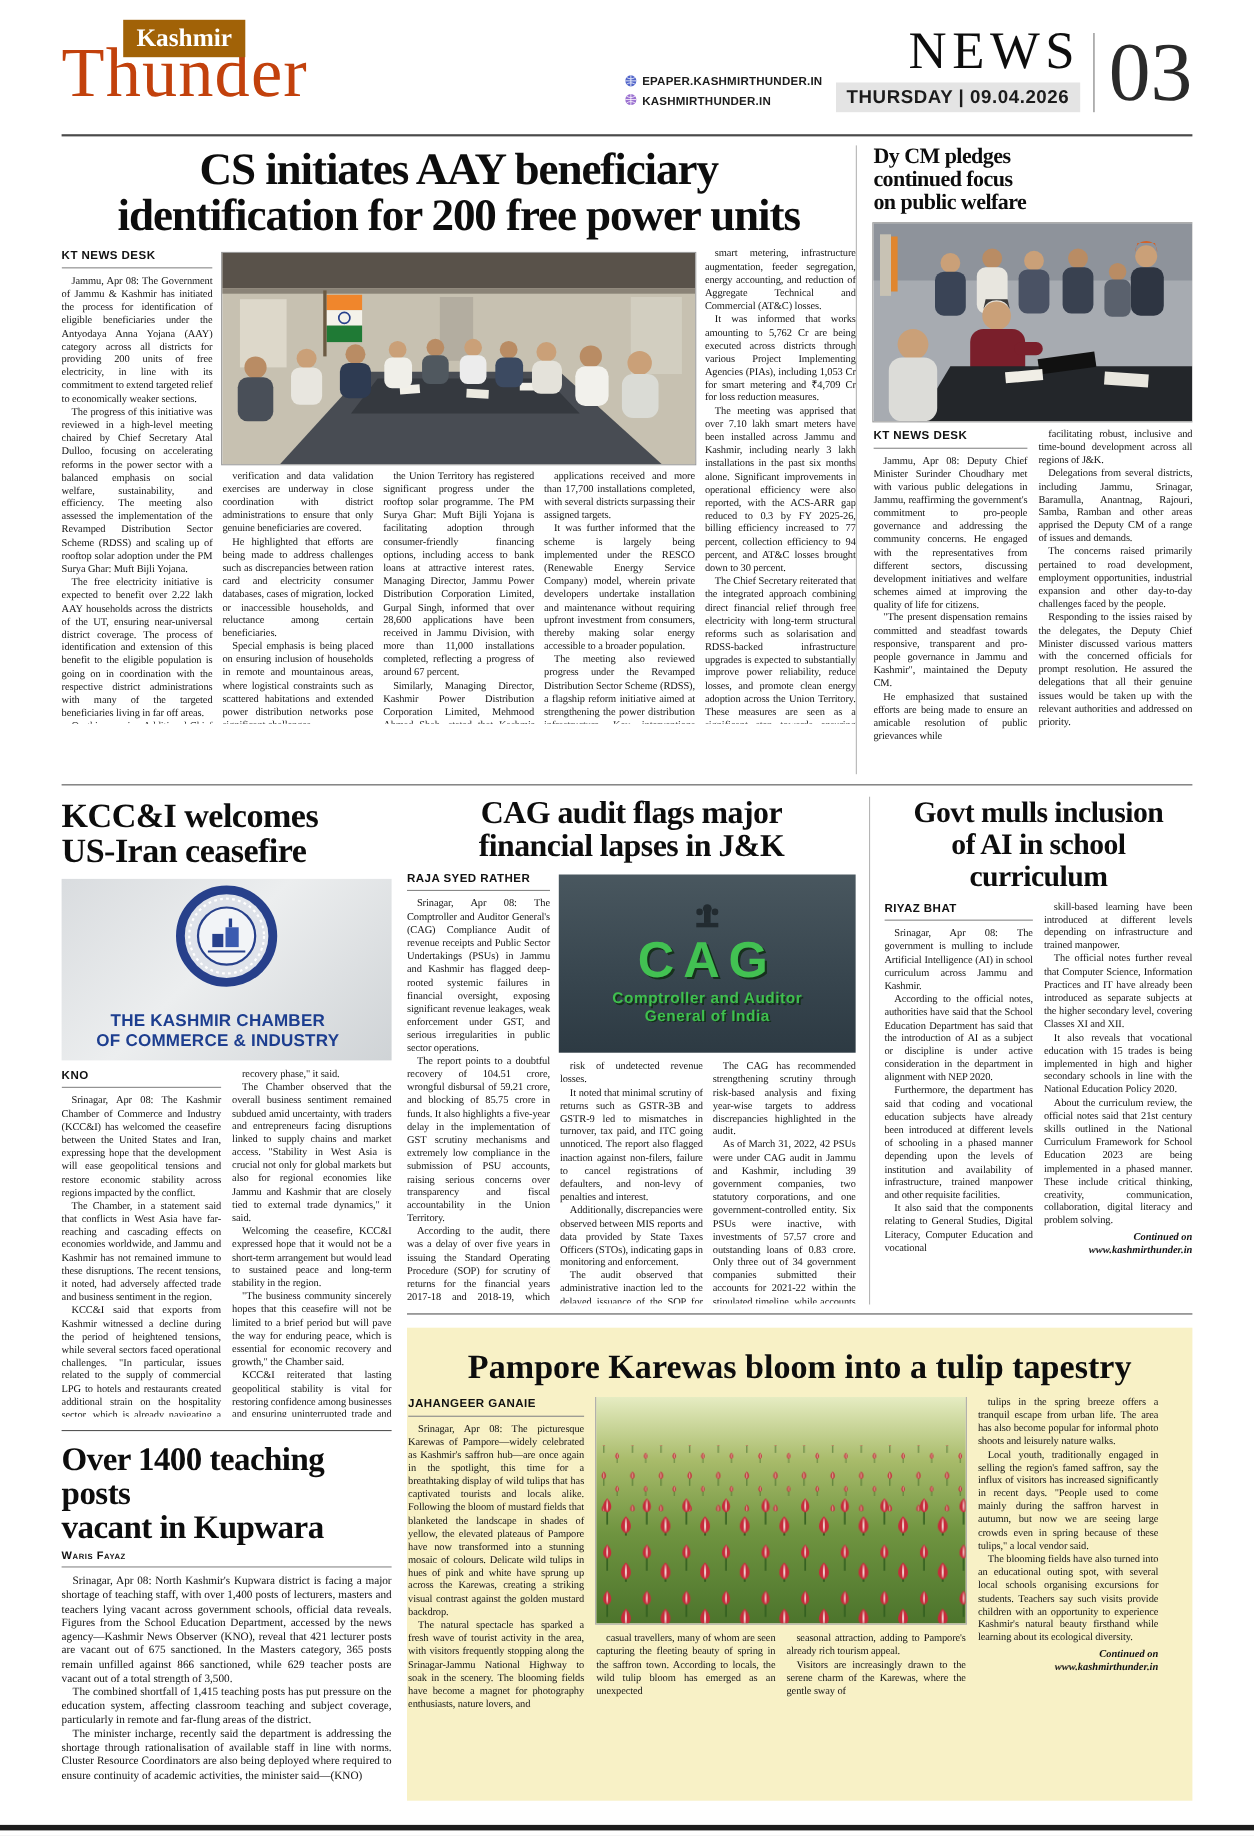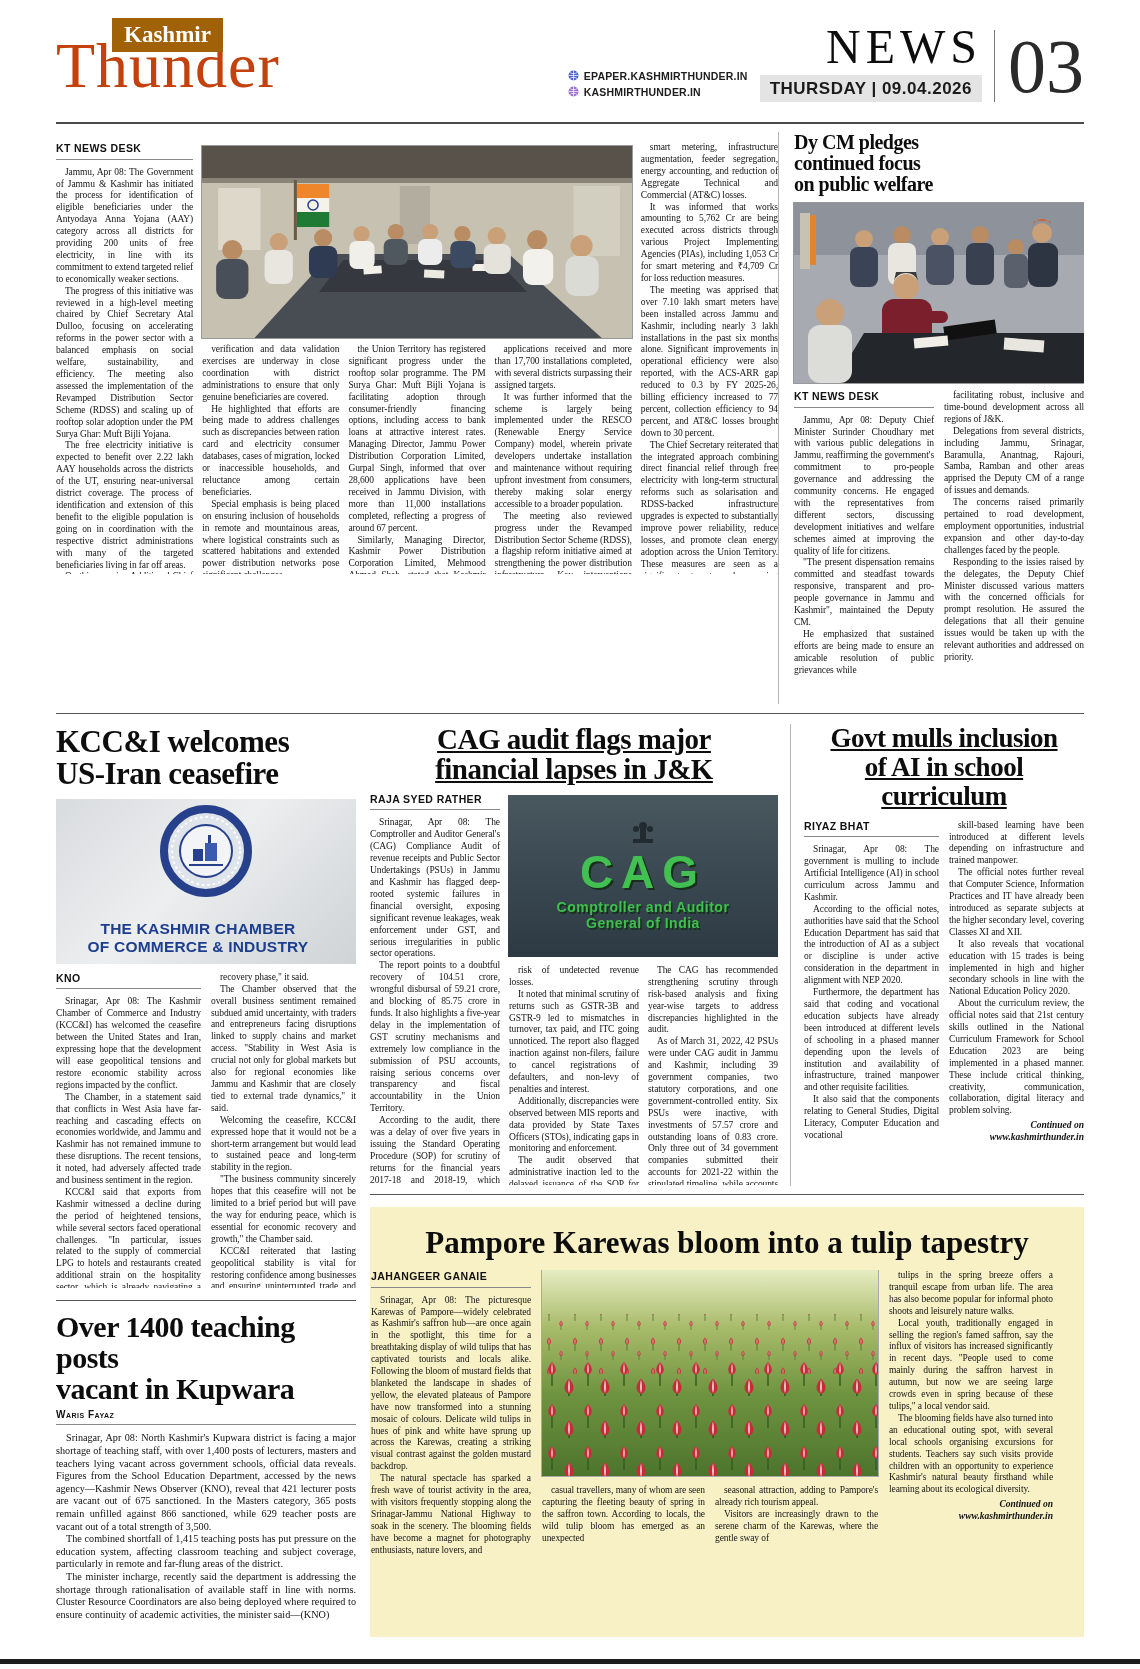--- a/index.html
+++ b/index.html
@@ -70,35 +70,35 @@
   .kcci-bylinewrap { margin-top:8px; }
 
   
   .kup-headline { font-size:30px; line-height:1.04; letter-spacing:-0.5px; }
   .kup-byline { font:700 10px/1.2 "Liberation Sans", sans-serif; font-variant:small-caps;
                 letter-spacing:.5px; border-bottom:1px solid #888; padding-bottom:3px; margin:5px 0 7px; }
   .kup-text p { font:400 10.2px/12.6px "Liberation Serif", serif; text-align:justify; text-indent:10px; }
 
   
   .cag { padding-right:12px; position:relative; }
-  .cag-headline { font-size:29px; line-height:1.05; letter-spacing:-0.5px; text-align:center; margin-bottom:8px;text-decoration:underline; }
+  .cag-headline { font-size:29px; line-height:1.05; letter-spacing:-0.5px; text-align:center; margin-bottom:8px; }
   .cag-body { position:relative; height:392px; overflow:hidden; }
   .cag-cols { display:grid; grid-template-columns:repeat(3,1fr); column-gap:9px; height:100%; }
   .cag-graphic { position:absolute; top:2px; right:0; width:270px; height:162px;
                  background:linear-gradient(180deg,#49575f 0%,#37454e 60%,#2d3a43 100%);
                  display:flex; flex-direction:column; align-items:center; justify-content:center; }
   .cag-acronym { font:700 46px/1 "Liberation Sans", sans-serif; color:#42c152; letter-spacing:8px;
                  text-shadow:2px 2px 0 #16301c; margin:2px 0 4px; }
   .cag-caption { font:700 14px/1.15 "Liberation Sans", sans-serif; color:#3fbf4e; text-align:center;
                  text-shadow:1.5px 1.5px 0 #14301a; letter-spacing:.5px; width:230px; }
   .spacer-cag { height:172px; }
 
   
   .ai { border-left:1px solid #b5b5b5; padding-left:13px; }
-  .ai-headline { font-size:27px; line-height:1.07; letter-spacing:-0.5px; text-align:center; margin-bottom:9px;text-decoration:underline; }
+  .ai-headline { font-size:27px; line-height:1.07; letter-spacing:-0.5px; text-align:center; margin-bottom:9px; }
   .ai .two-col { height:372px; }
 
   .rule-b { border-top:1px solid #555; margin:8px 0 0; }
 
   
   .tulip { background:#f8f1c6; margin-top:12px; height:430px; padding:12px 1px; overflow:hidden; }
   .tulip-headline { font-size:31px; line-height:1; text-align:center; margin:8px 0 12px; }
   .tulip-grid { display:grid; grid-template-columns:160px 336px 164px; column-gap:11px;
                 height:350px; overflow:hidden; }
   .tulip-photo { width:336px; height:206px; outline:1px solid #aaa; }
@@ -141,20 +141,22 @@
         <div class="news-title">NEWS</div>
         <div class="date-bar">THURSDAY | 09.04.2026</div>
       </div>
       <div class="page-num">03</div>
     </div>
   </div>
 
   <div class="top">
 
     <div>
+      <h1 class="headline aay-headline">CS initiates AAY beneficiary
+identification for 200 free power units</h1>
       <div class="aay-body">
         <div class="aay-cols">
           <div class="body-col">
             <div class="byline">KT NEWS DESK</div>
             <div>
                 <p>Jammu, Apr 08: The Government of Jammu &amp; Kashmir has initiated the process for identification of eligible beneficiaries under the Antyodaya Anna Yojana (AAY) category across all districts for providing 200 units of free electricity, in line with its commitment to extend targeted relief to economically weaker sections.</p>
                 <p>The progress of this initiative was reviewed in a high-level meeting chaired by Chief Secretary Atal Dulloo, focusing on accelerating reforms in the power sector with a balanced emphasis on social welfare, sustainability, and efficiency. The meeting also assessed the implementation of the Revamped Distribution Sector Scheme (RDSS) and scaling up of rooftop solar adoption under the PM Surya Ghar: Muft Bijli Yojana.</p>
                 <p>The free electricity initiative is expected to benefit over 2.22 lakh AAY households across the districts of the UT, ensuring near-universal district coverage. The process of identification and extension of this benefit to the eligible population is going on in coordination with the respective district administrations with many of the targeted beneficiaries living in far off areas.</p>
                 <p>On this occasion Additional Chief Secretary, Power Development Department, Ashwani Kumar, informed that extensive field</p>
               </div>

